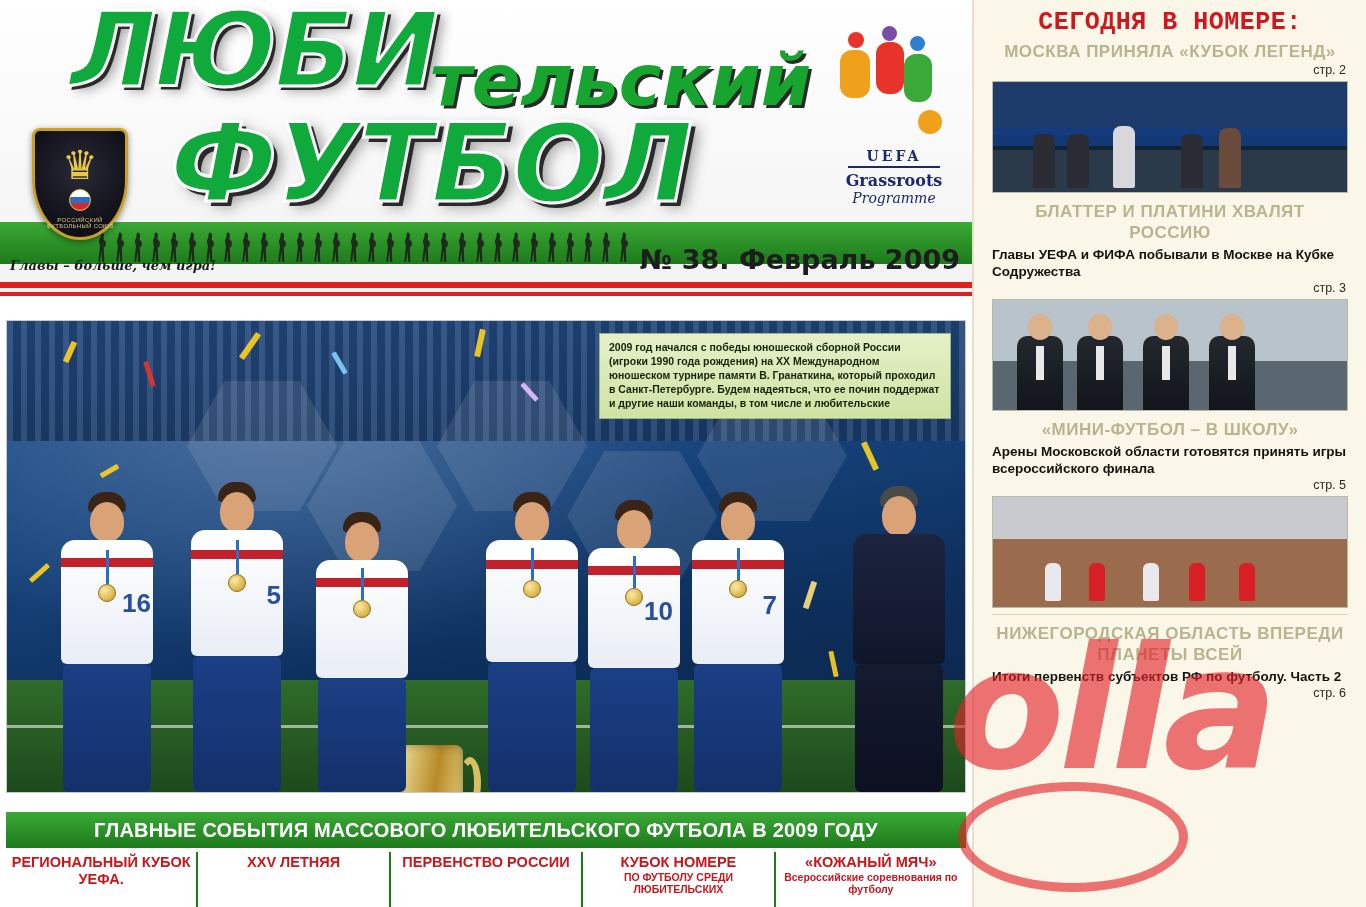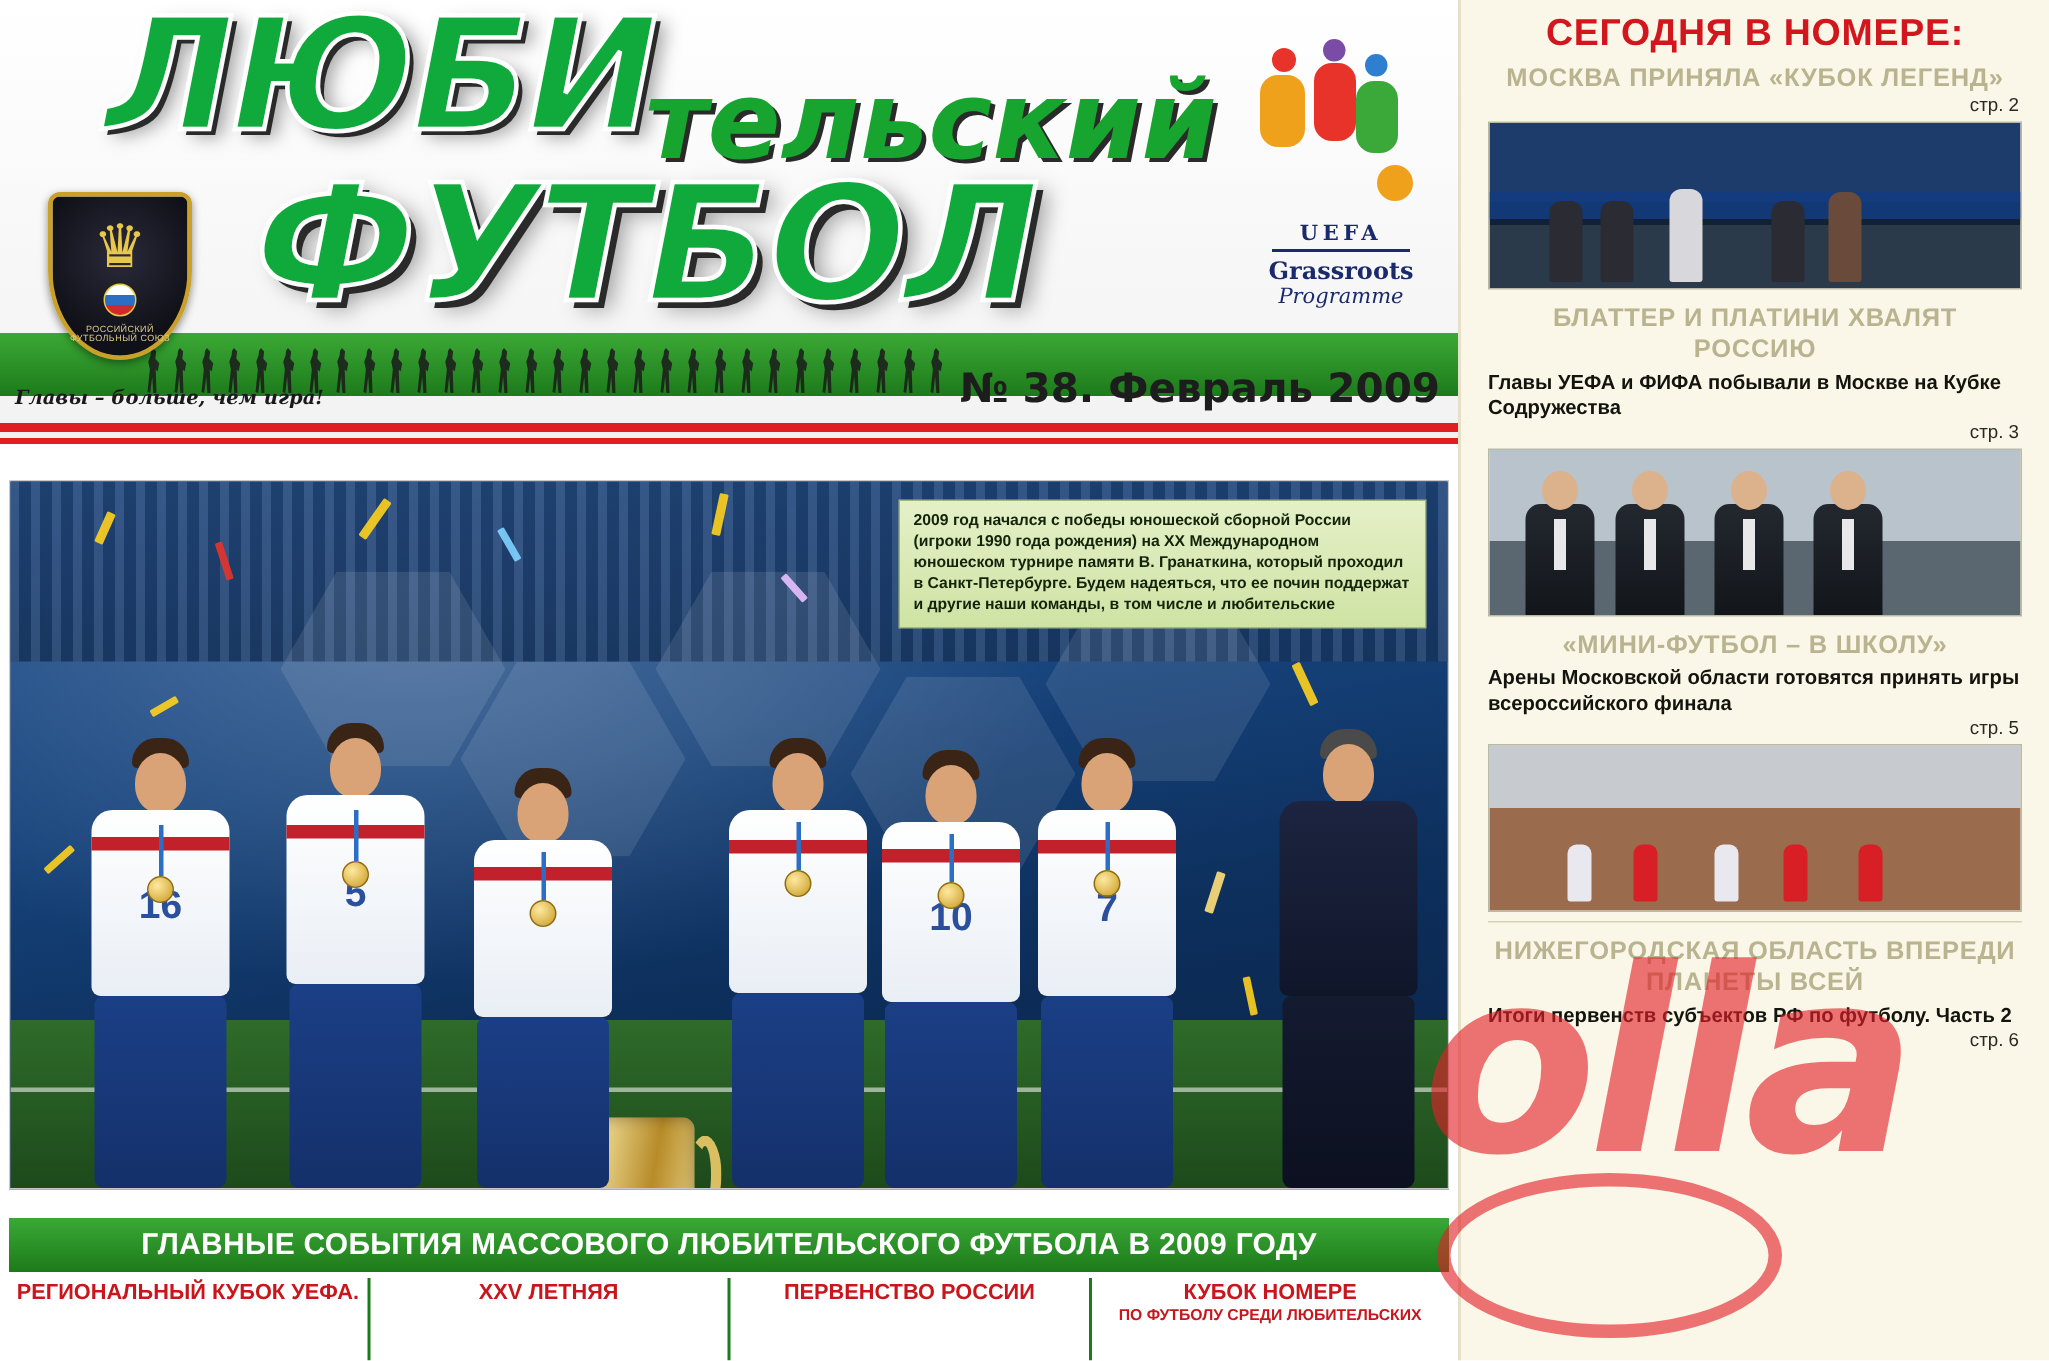--- a/index.html
+++ b/index.html
@@ -258,21 +258,21 @@
     background: linear-gradient(#ffffff,#e9eef5);
     border-radius: 14px 14px 6px 6px;
   }
   .player .shorts {
     position: absolute; left: 50%; transform: translateX(-50%);
     width: 88px; height: 92px;
     background: linear-gradient(#1b3f86,#14306a);
     border-radius: 6px;
   }
   .player .num {
-    position: absolute; left: 0; right: 0; text-align: center;
+    position: absolute; left: 0; right: 16px; text-align: right;
     font-family: "Liberation Sans", sans-serif;
     font-weight: bold; font-size: 26px; color: #2a4f9c;
   }
   .player .stripe {
     position: absolute; left: 50%; transform: translateX(-50%);
     width: 92px; height: 9px;
     background: #c2202a;
   }
   .player .medal {
     position: absolute; left: 50%; margin-left: -9px;
@@ -352,21 +352,21 @@
   #right {
     position: absolute;
     left: 972px; top: 0;
     width: 394px; height: 907px;
     background: #fbf7e8;
     border-left: 2px solid #e6e0c8;
   }
   #right .sb-title {
     margin: 8px 0 2px;
     text-align: center;
-    font-family: Liberation Sans, sans-serif;
+    font-family: Liberation Mono, monospace;
     font-weight: bold;
     font-size: 25px;
     color: #d2161d;
     letter-spacing: .5px;
   }
   .sb-item { padding: 2px 18px 0; }
   .sb-head {
     text-align: center;
     font-family: "Liberation Sans", sans-serif;
     font-weight: bold;
@@ -667,20 +667,24 @@
         <div class="s"></div>
       </div>
       <div class="cell">
         <div class="h">ПЕРВЕНСТВО РОССИИ</div>
         <div class="s"></div>
       </div>
       <div class="cell">
         <div class="h">КУБОК НОМЕРЕ</div>
         <div class="s">ПО ФУТБОЛУ СРЕДИ ЛЮБИТЕЛЬСКИХ</div>
       </div>
+      <div class="cell">
+        <div class="h">«КОЖАНЫЙ МЯЧ»</div>
+        <div class="s">Всероссийские соревнования по футболу</div>
+      </div>
     </div>
 
   </div>
 
   <div id="right">
     <div class="sb-title">СЕГОДНЯ В НОМЕРЕ:</div>
 
     <div class="sb-item">
       <div class="sb-head">МОСКВА ПРИНЯЛА «КУБОК ЛЕГЕНД»</div>
       <div class="sb-page">стр. 2</div>

